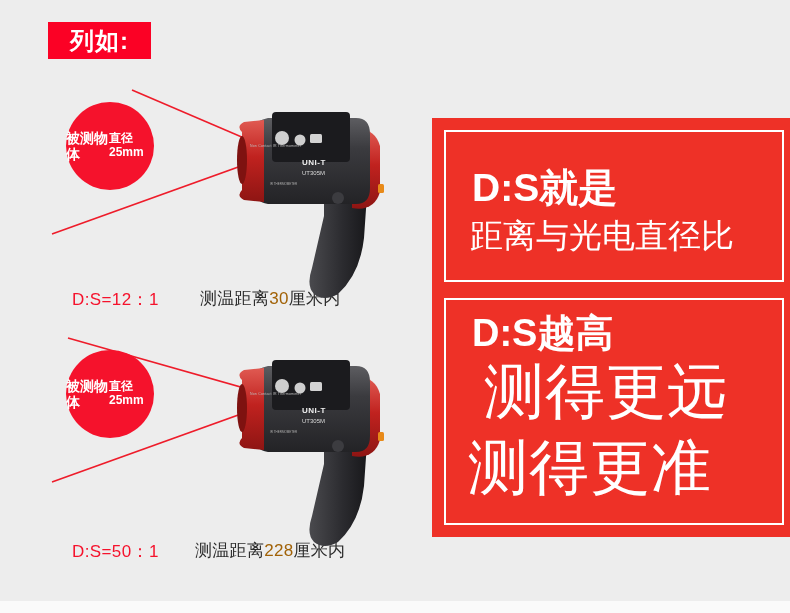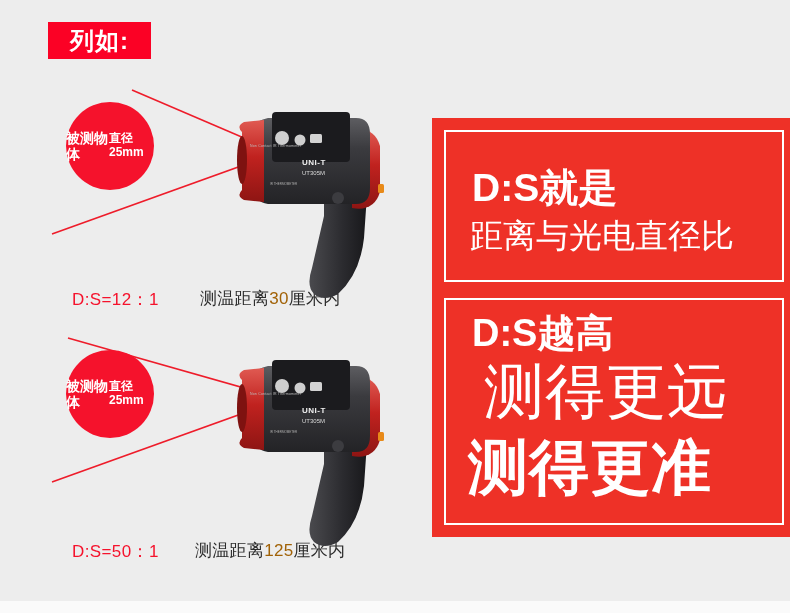--- a/index.html
+++ b/index.html
@@ -219,21 +219,21 @@
     left: 38px;
     top: 62px;
     font-size: 60px;
     font-weight: normal;
     letter-spacing: 1px;
   }
   .pt-zhun {
     left: 22px;
     top: 138px;
     font-size: 60px;
-    font-weight: bold;
+    font-weight: normal;
     letter-spacing: 1px;
   }
 </style>
 </head>
 <body>
 
 <div class="page">
 
   <div class="title-banner">
     <span class="title-banner-text">列如:</span>
@@ -348,21 +348,21 @@
       </svg>
       <div class="gun-label-text gun-header">Non Contact IR Thermometer</div>
       <div class="gun-label-text gun-brand">UNI-T</div>
       <div class="gun-label-text gun-model">UT305M</div>
       <div class="gun-label-text gun-foot">IR THERMOMETER</div>
     </div>
   </div>
 
   <div class="caption-row caption-row-2">
     <span class="caption-ds">D:S=50：1</span>
-    <span class="caption-dist"><span>测温距离</span><span class="num">125</span><span>厘米内</span></span>
+    <span class="caption-dist"><span>测温距离</span><span class="num">228</span><span>厘米内</span></span>
   </div>
 
   <div class="red-panel">
 
     <div class="panel-box panel-box-top">
       <div class="panel-text pt-ds-jiu">D:S就是</div>
       <div class="panel-text pt-juli">距离与光电直径比</div>
     </div>
 
     <div class="panel-box panel-box-bottom">

